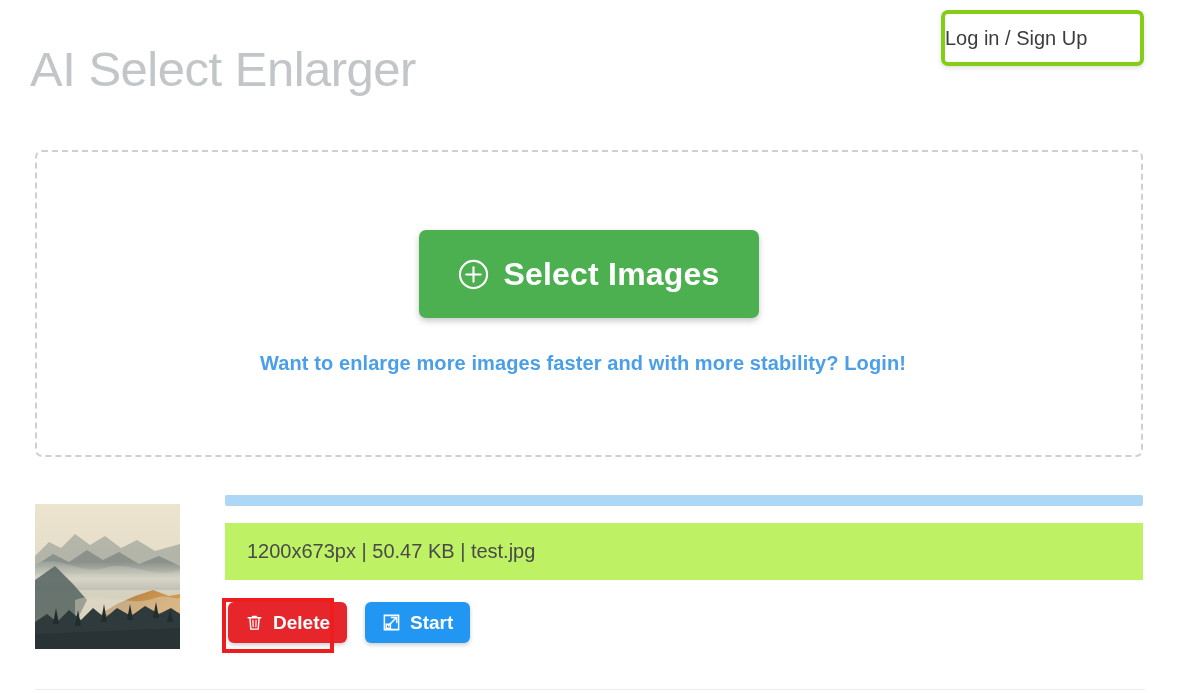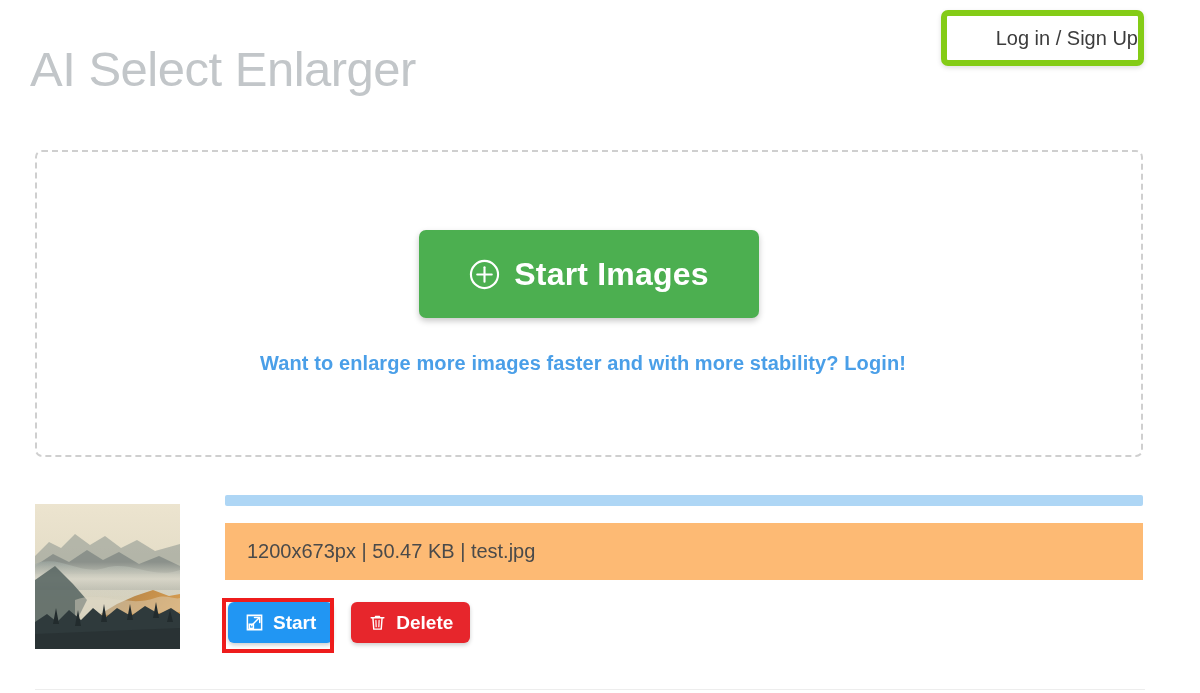--- a/index.html
+++ b/index.html
@@ -28,26 +28,26 @@
     line-height: 1.25;
     white-space: nowrap;
   }
   #login-button {
     position: absolute;
     right: 56px;
     top: 10px;
     width: 203px;
     height: 56px;
     background: #ffffff;
-    border: 6px solid #84cc16;
+    border: 4px solid #84cc16;
     border-radius: 7px;
     box-shadow: 0 2px 5px rgba(0,0,0,0.13);
     display: flex;
     align-items: center;
-    justify-content: flex-end;
+    justify-content: flex-start;
     font-size: 20px;
     color: #3c3c3c;
     cursor: pointer;
     box-sizing: border-box;
   }
 
   
   #dropzone {
     position: absolute;
     left: 35px;
@@ -135,21 +135,21 @@
     overflow: hidden;
   }
   #progress-bar-fill {
     height: 100%;
     background: #aed6f5;
   }
   #file-info-panel {
     margin-top: 17px;
     width: 100%;
     height: 57px;
-    background: #fdba74;
+    background: #bef264;
     display: flex;
     align-items: center;
     box-sizing: border-box;
   }
   #file-info-text {
     padding-left: 22px;
     font-size: 20px;
     color: #4a4a4a;
     white-space: nowrap;
   }
@@ -216,21 +216,21 @@
 <div id="dropzone">
 
   <button id="select-images-button">
     <span class="plus-circle">
       <svg viewBox="0 0 32 32" width="31" height="31" xmlns="http://www.w3.org/2000/svg">
         <circle cx="16" cy="16" r="14" fill="none" stroke="#ffffff" stroke-width="2.2"></circle>
         <line x1="16" y1="8.5" x2="16" y2="23.5" stroke="#ffffff" stroke-width="2.2" stroke-linecap="round"></line>
         <line x1="8.5" y1="16" x2="23.5" y2="16" stroke="#ffffff" stroke-width="2.2" stroke-linecap="round"></line>
       </svg>
     </span>
-    <span>Start Images</span>
+    <span>Select Images</span>
   </button>
 
   <a id="login-promo-link" href="#">Want to enlarge more images faster and with more stability? Login!</a>
 </div>
 
 <div id="file-row">
 
   <div id="file-thumbnail">
     <svg viewBox="0 0 145 145" preserveAspectRatio="none" xmlns="http://www.w3.org/2000/svg">
       <defs>
@@ -287,42 +287,42 @@
   <div id="file-detail">
     <div id="progress-bar-track">
       <div id="progress-bar-fill" style="width: 100%;"></div>
     </div>
     <div id="file-info-panel">
       <span id="file-info-text">1200x673px | 50.47 KB | test.jpg</span>
     </div>
   </div>
 
   <div id="file-actions">
-    <button id="start-button" class="action-button">
-      <span>
-        <svg viewBox="0 0 24 24" width="19" height="19" xmlns="http://www.w3.org/2000/svg">
-          <path d="M3 3 L21 3 L21 21 L3 21 Z" fill="none" stroke="#ffffff" stroke-width="1.9"></path>
-          <line x1="8" y1="16" x2="18" y2="6" stroke="#ffffff" stroke-width="1.9" stroke-linecap="round"></line>
-          <polyline points="12,5.6 18.6,5.6 18.6,12" fill="none" stroke="#ffffff" stroke-width="1.9" stroke-linecap="round" stroke-linejoin="round"></polyline>
-          <rect x="5.4" y="14.2" width="5.2" height="5.2" fill="none" stroke="#ffffff" stroke-width="1.9"></rect>
-        </svg>
-      </span>
-      <span>Start</span>
-    </button>
-
     <button id="delete-button" class="action-button">
       <span>
         <svg viewBox="0 0 24 24" width="19" height="19" xmlns="http://www.w3.org/2000/svg">
           <path d="M4 6 L20 6" stroke="#ffffff" stroke-width="1.8" stroke-linecap="round"></path>
           <path d="M9.5 6 L9.5 4.3 L14.5 4.3 L14.5 6" fill="none" stroke="#ffffff" stroke-width="1.8" stroke-linejoin="round"></path>
           <path d="M6.2 6 L7.3 20.4 L16.7 20.4 L17.8 6" fill="none" stroke="#ffffff" stroke-width="1.8" stroke-linejoin="round"></path>
           <line x1="10" y1="9.4" x2="10.3" y2="17.4" stroke="#ffffff" stroke-width="1.5" stroke-linecap="round"></line>
           <line x1="14" y1="9.4" x2="13.7" y2="17.4" stroke="#ffffff" stroke-width="1.5" stroke-linecap="round"></line>
         </svg>
       </span>
       <span>Delete</span>
     </button>
+
+    <button id="start-button" class="action-button">
+      <span>
+        <svg viewBox="0 0 24 24" width="19" height="19" xmlns="http://www.w3.org/2000/svg">
+          <path d="M3 3 L21 3 L21 21 L3 21 Z" fill="none" stroke="#ffffff" stroke-width="1.9"></path>
+          <line x1="8" y1="16" x2="18" y2="6" stroke="#ffffff" stroke-width="1.9" stroke-linecap="round"></line>
+          <polyline points="12,5.6 18.6,5.6 18.6,12" fill="none" stroke="#ffffff" stroke-width="1.9" stroke-linecap="round" stroke-linejoin="round"></polyline>
+          <rect x="5.4" y="14.2" width="5.2" height="5.2" fill="none" stroke="#ffffff" stroke-width="1.9"></rect>
+        </svg>
+      </span>
+      <span>Start</span>
+    </button>
   </div>
 </div>
 
 <div id="start-highlight"></div>
 
 <div id="bottom-divider"></div>
 
 </body></html>

